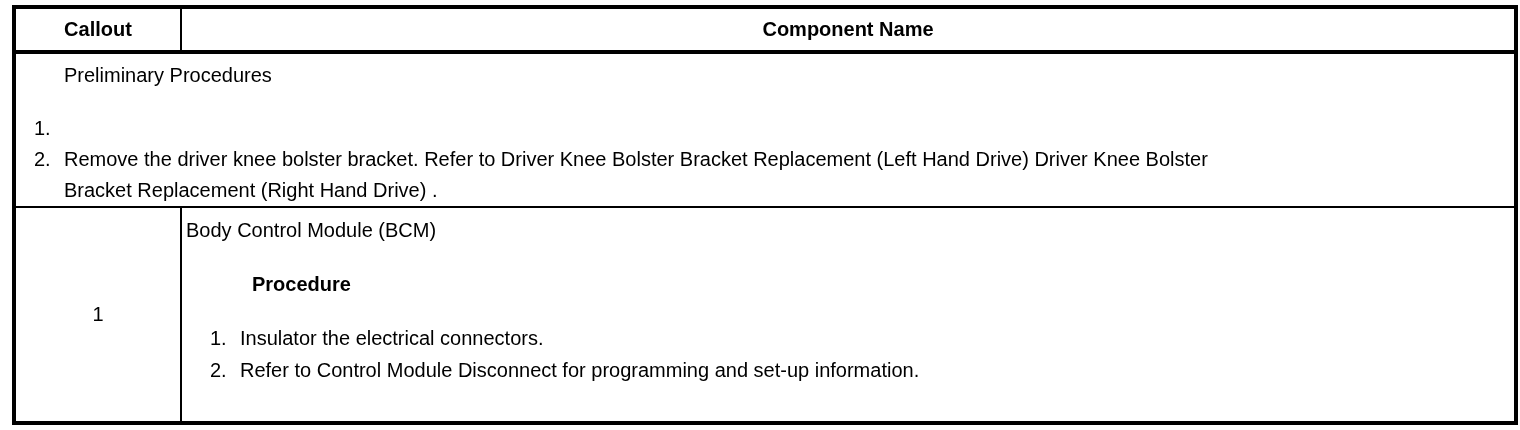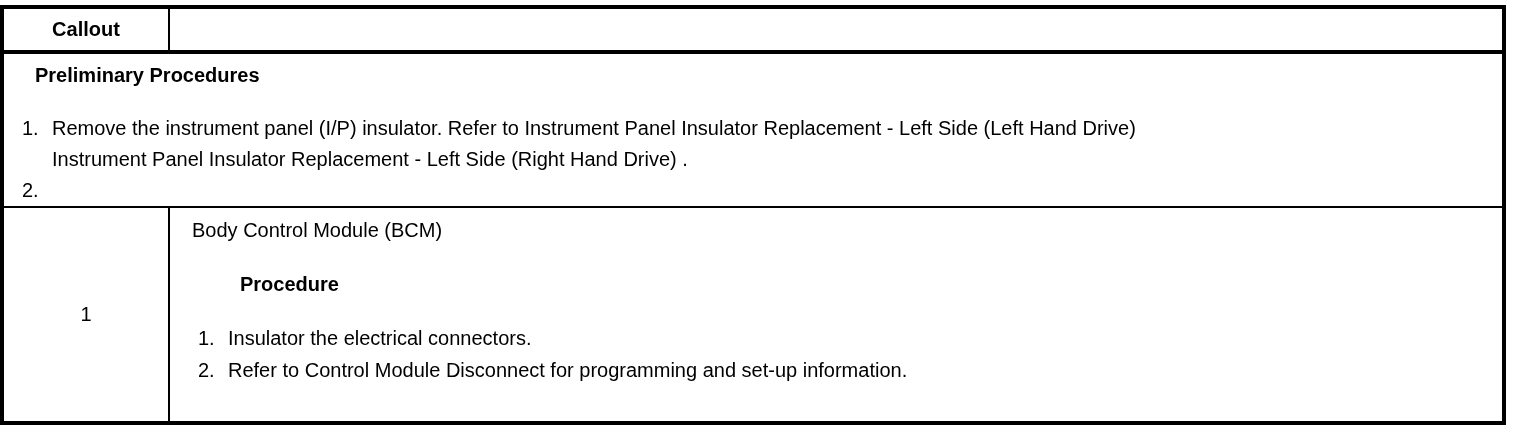--- a/index.html
+++ b/index.html
@@ -10,21 +10,21 @@
     height: 430px;
     overflow: hidden;
   }
   body {
     font-family: "Liberation Sans", sans-serif;
     color: #000000;
     font-size: 20px;
   }
   .table-frame {
     position: absolute;
-    left: 0;
+    left: 12px;
     top: 5px;
     width: 1498px;
     height: 412px;
     border: 4px solid #000000;
     background: #ffffff;
     display: flex;
     flex-direction: column;
   }
   
   .header-row {
@@ -49,22 +49,22 @@
     justify-content: center;
     font-weight: bold;
   }
   
   .prelim-row {
     flex: none;
     border-bottom: 2px solid #000000;
     padding: 6px 20px 0 18px;
   }
   .prelim-title {
-    font-weight: bold;
-    margin-left: 13px;
+    font-weight: normal;
+    margin-left: 30px;
     line-height: 31px;
   }
   .steps {
     margin-top: 22px;
   }
   .step {
     display: flex;
     line-height: 31px;
   }
   .step-num {
@@ -87,21 +87,20 @@
     align-items: center;
     justify-content: center;
     line-height: 31px;
   }
   .body-component-cell {
     flex: 1;
     padding: 6px 12px 0 4px;
   }
   .component-name {
     line-height: 32px;
-    margin-left: 18px;
   }
   .procedure-title {
     font-weight: bold;
     margin: 22px 0 0 66px;
     line-height: 32px;
   }
   .component-steps {
     margin-top: 22px;
     margin-left: 24px;
   }
@@ -111,32 +110,35 @@
 </style>
 </head>
 <body>
 
 <div class="table-frame">
 
   <div class="header-row">
     <div class="header-callout-cell">
       <span>Callout</span>
     </div>
+    <div class="header-component-cell">
+      <span>Component Name</span>
+    </div>
   </div>
 
   <div class="prelim-row">
     <div class="prelim-title">Preliminary Procedures</div>
     <div class="steps">
       <div class="step">
         <span class="step-num">1.</span>
-        <span class="step-text">Remove the instrument panel (I/P) insulator. Refer to Instrument Panel Insulator Replacement - Left Side (Left Hand Drive)
-Instrument Panel Insulator Replacement - Left Side (Right Hand Drive) .</span>
       </div>
       <div class="step">
         <span class="step-num">2.</span>
+        <span class="step-text">Remove the driver knee bolster bracket. Refer to Driver Knee Bolster Bracket Replacement (Left Hand Drive) Driver Knee Bolster
+Bracket Replacement (Right Hand Drive) .</span>
       </div>
     </div>
   </div>
 
   <div class="body-row">
     <div class="body-callout-cell">
       <span>1</span>
     </div>
     <div class="body-component-cell">
       <div class="component-name">Body Control Module (BCM)</div>

